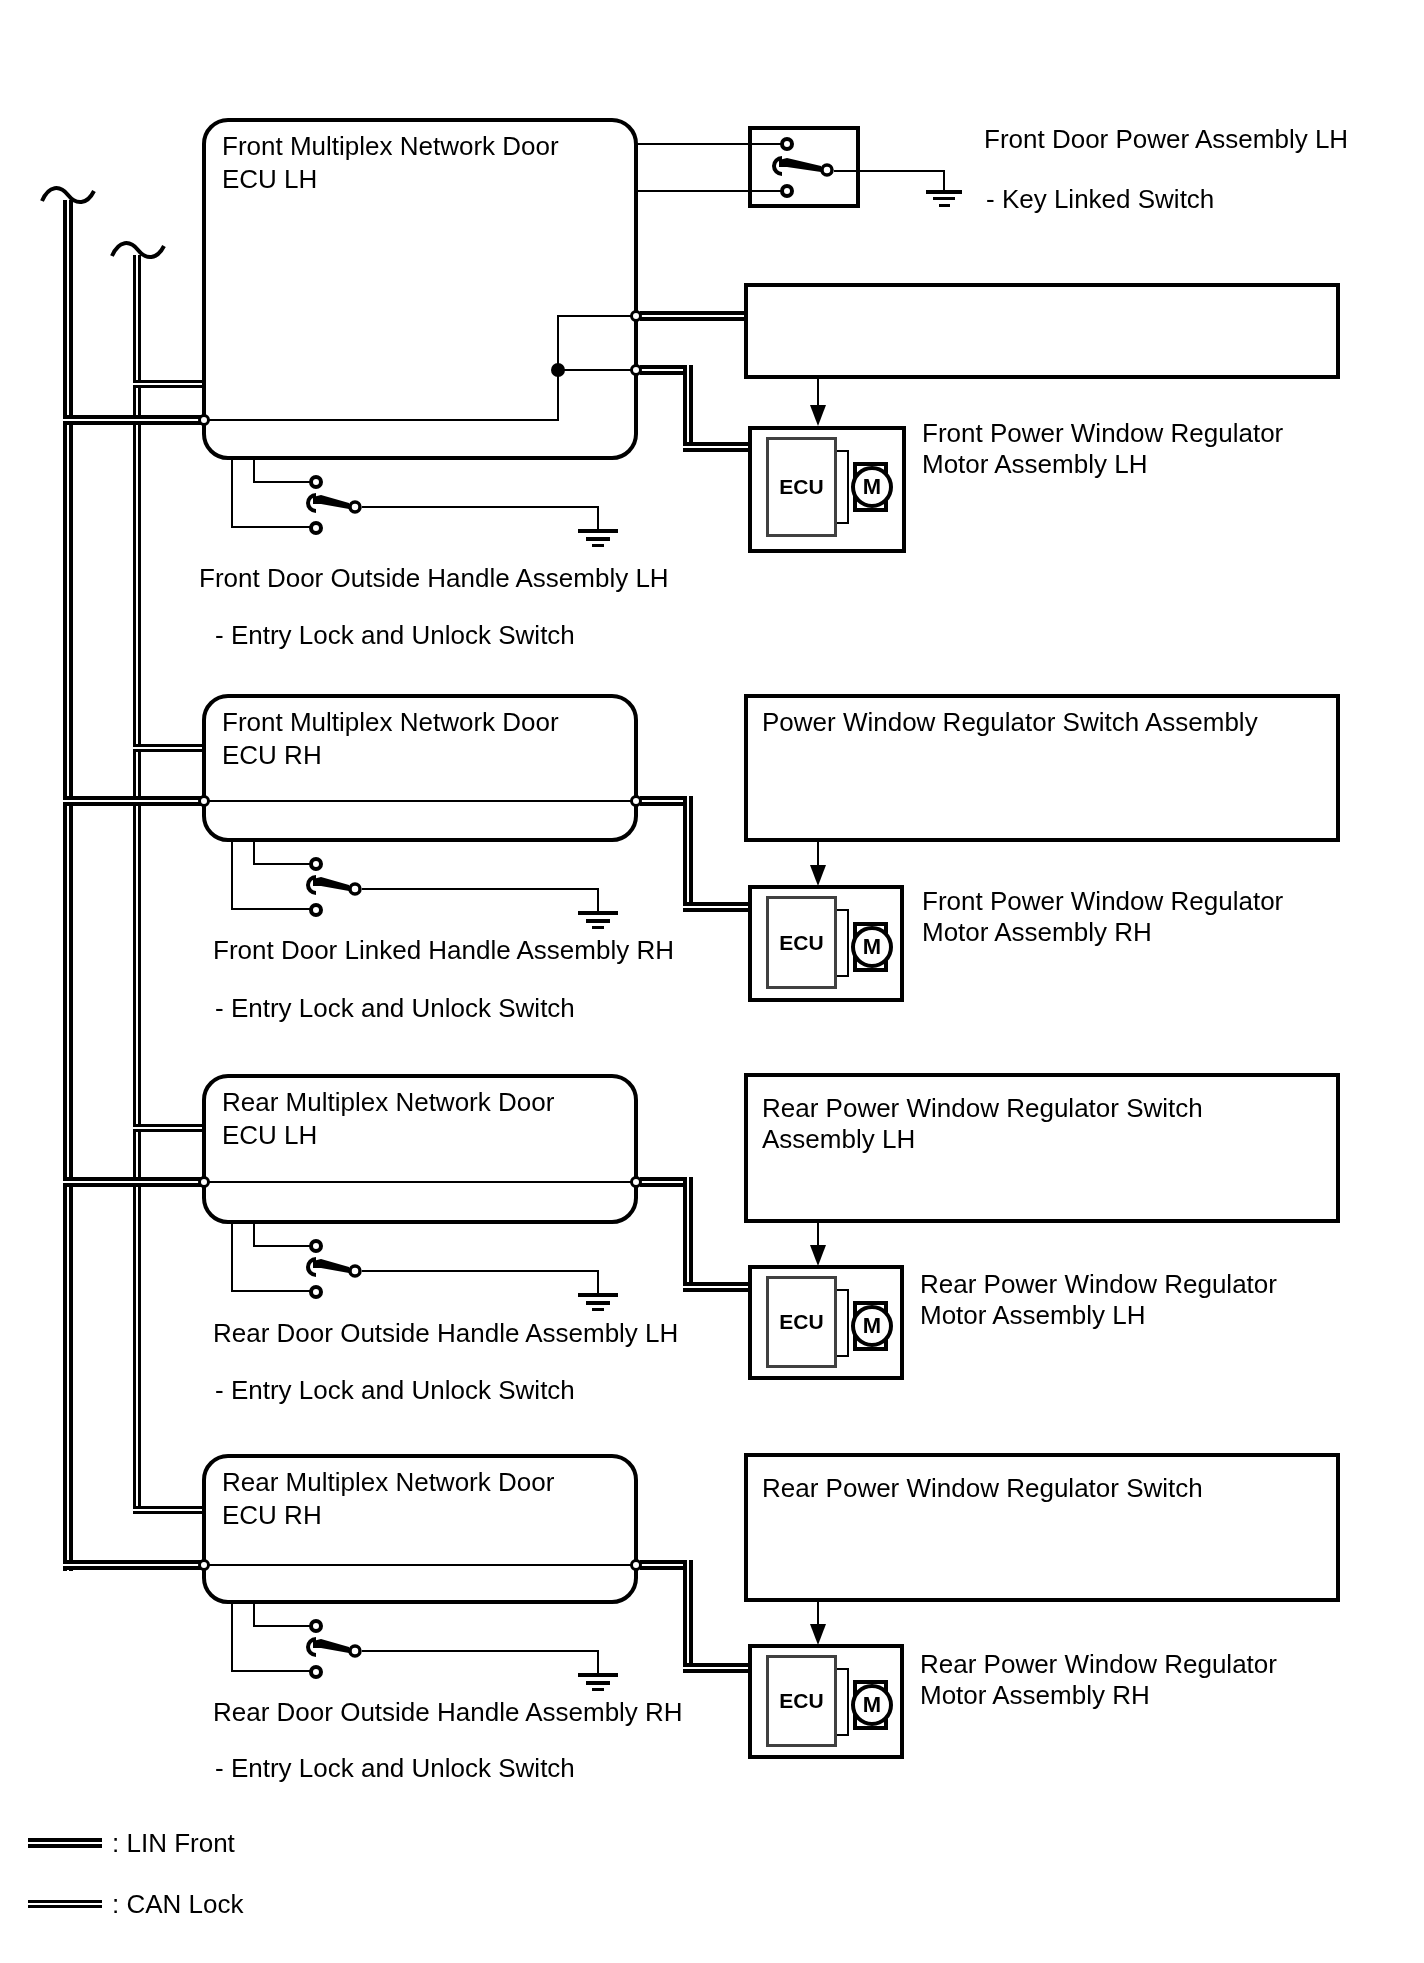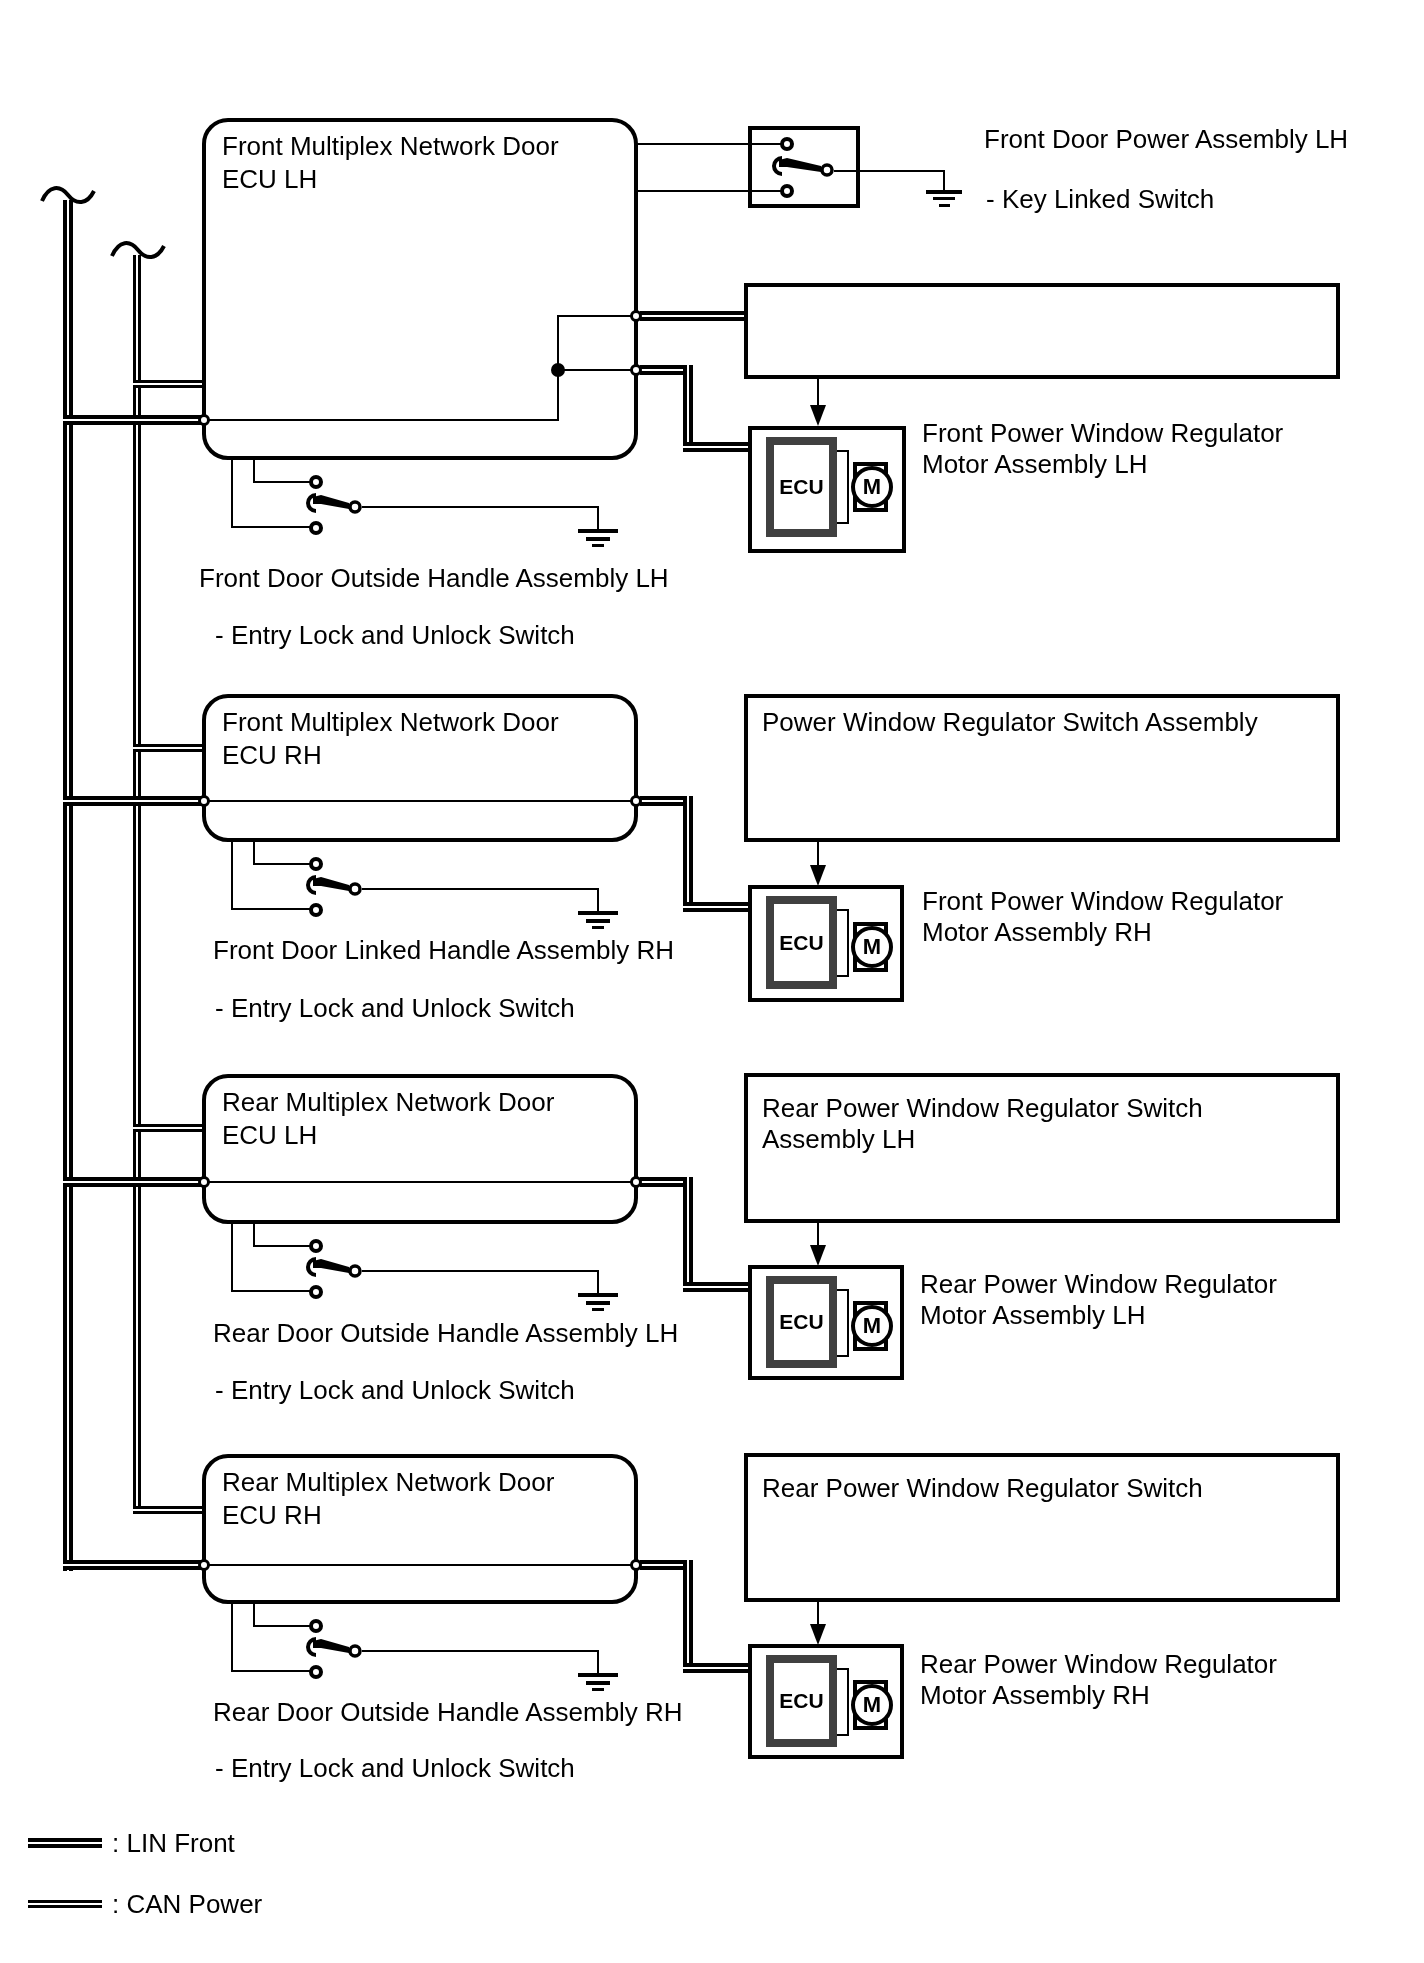--- a/index.html
+++ b/index.html
@@ -8,21 +8,21 @@
   .abs{position:absolute}
   
   .lin{height:10px;background:linear-gradient(to bottom,#000 0 4px,#fff 4px 6px,#000 6px 10px)}
   .linv{width:10px;background:linear-gradient(to right,#000 0 4px,#fff 4px 6px,#000 6px 10px)}
   
   .can{height:8px;background:linear-gradient(to bottom,#000 0 3px,#fff 3px 5px,#000 5px 8px)}
   .canv{width:8px;background:linear-gradient(to right,#000 0 3px,#fff 3px 5px,#000 5px 8px)}
   .wire{background:#000}
   .ecu-box{border:4px solid #000;border-radius:26px;box-sizing:border-box;background:transparent}
   .rbox{border:4px solid #000;box-sizing:border-box;background:transparent}
-  .irect{border:8px solid #404040;box-sizing:border-box;background:#fff}
+  .irect{border:3px solid #404040;box-sizing:border-box;background:#fff}
   .ring{border:3px solid #000;border-radius:50%;background:#fff;box-sizing:border-box;width:12px;height:12px}
   .ring4{border:4px solid #000;border-radius:50%;background:#fff;box-sizing:border-box;width:14px;height:14px}
   .dot{background:#000;border-radius:50%;width:14px;height:14px}
   .lbl{font-size:26px;line-height:31px;white-space:nowrap}
   .sm{font-size:21px;font-weight:bold}
   .ahead{width:0;height:0;border-left:8px solid transparent;border-right:8px solid transparent;border-top:21px solid #000}
   .mcirc{border:4px solid #000;border-radius:50%;box-sizing:border-box;background:#fff;width:42px;height:42px;
          display:flex;align-items:center;justify-content:center;font-size:22px;font-weight:bold}
   .ecu-cell{display:flex;align-items:center;justify-content:center}
 </style>
@@ -270,15 +270,15 @@
     <div class="abs wire" style="left:578px;top:1673px;width:40px;height:4px"></div>
     <div class="abs wire" style="left:586px;top:1681px;width:24px;height:4px"></div>
     <div class="abs wire" style="left:592px;top:1688px;width:12px;height:3px"></div>
   </div>
   <div class="abs lbl" style="left:213px;top:1697px">Rear Door Outside Handle Assembly RH</div>
   <div class="abs lbl" style="left:215px;top:1753px">- Entry Lock and Unlock Switch</div>
 
   <div class="abs lin" style="left:28px;top:1838px;width:74px"></div>
   <div class="abs lbl" style="left:112px;top:1828px">: LIN Front</div>
   <div class="abs can" style="left:28px;top:1900px;width:74px"></div>
-  <div class="abs lbl" style="left:112px;top:1889px">: CAN Power</div>
+  <div class="abs lbl" style="left:112px;top:1889px">: CAN Lock</div>
 
 </div>
 
 </body></html>

